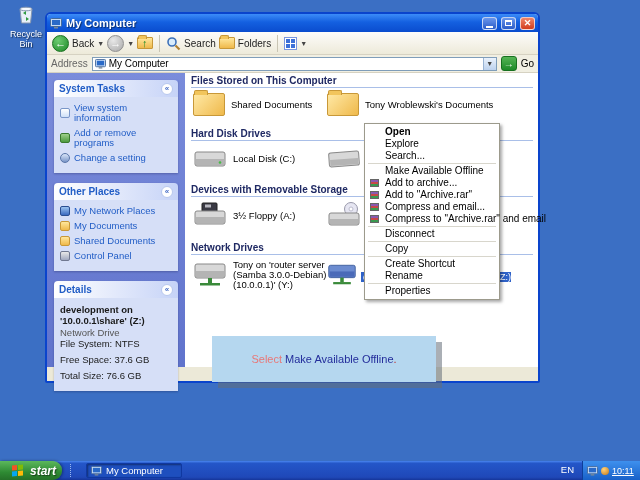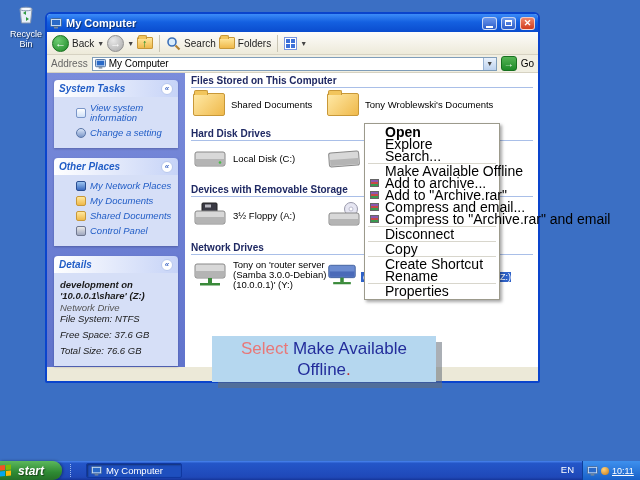--- a/index.html
+++ b/index.html
@@ -55,31 +55,31 @@
                 display:flex; align-items:center; gap:3px; padding-left:2px; }
   .addr-drop { width:13px; height:12px; margin-left:auto; background:linear-gradient(180deg,#EAF2FC,#BDD2EE);
                border-left:1px solid #9AB4D4; display:flex; align-items:center; justify-content:center; }
   .go-btn { width:16px; height:15px; border-radius:3px; background:linear-gradient(180deg,#55B455,#1E8A28);
             border:1px solid #17701F; color:#fff; font-size:10px; font-weight:bold;
             display:flex; align-items:center; justify-content:center; }
 
   .content { display:flex; height:294px; }
 
   
-  .sidebar { width:138px; background:linear-gradient(180deg,#7A8CDB,#6073CC); padding:7px 7px 0 7px;font-style:italic; }
+  .sidebar { width:138px; background:linear-gradient(180deg,#7A8CDB,#6073CC); padding:7px 7px 0 7px; }
   .panel { margin-bottom:10px; box-shadow:0 1px 2px rgba(0,0,40,.25); }
   .panel-h { height:17px; border-radius:4px 4px 0 0; padding:0 5px;
              background:linear-gradient(90deg,#FFFFFF,#C6D3F7);
              display:flex; align-items:center; justify-content:space-between; }
   .panel-h .pt { color:#215DC6; font-weight:bold; font-size:10px; }
   .chev { width:12px; height:12px; border-radius:50%; background:#fff; border:1px solid #B8C8EE;
           color:#4A70C8; font-size:8px; font-weight:bold; display:flex; align-items:center;
           justify-content:center; line-height:10px; }
   .panel-b { background:#D6DFF7; padding:6px 5px 5px 6px; }
-  .p-item { display:flex; align-items:center; gap:4px; margin-bottom:5px;margin-left:16px; }
+  .p-item { display:flex; align-items:center; gap:4px; margin-bottom:5px; }
   .p-item .lbl { color:#215DC6; font-size:9.5px; line-height:10px; }
   .tiny-ic { width:10px; height:10px; border-radius:2px; flex:none; }
   .ic-doc { background:linear-gradient(180deg,#FFF,#CFE0F8); border:1px solid #7A96C8; }
   .ic-pkg { background:linear-gradient(180deg,#9ED08A,#4E9A3E); border:1px solid #3A7A2E; }
   .ic-gear { background:linear-gradient(180deg,#D8E4F8,#7A96C8); border:1px solid #5A76A8; border-radius:50%; }
   .ic-net { background:linear-gradient(180deg,#9CC4F0,#3A6AC0); border:1px solid #2A4E90; }
   .ic-fold { background:linear-gradient(180deg,#FFE79C,#EFB94B); border:1px solid #C89838; }
   .ic-cpl { background:linear-gradient(180deg,#E8E8E8,#A0A8C0); border:1px solid #707890; }
   .details-b { font-size:9.5px; color:#1A1A1A; line-height:11px; }
   .details-b .dname { font-weight:bold; margin-bottom:1px; }
@@ -101,42 +101,42 @@
               padding-left:2px; white-space:nowrap; overflow:hidden; }
   .big-folder { position:relative; width:32px; height:23px; border-radius:2px; flex:none;
                 background:linear-gradient(135deg,#FFE9A6,#EFB94B); border:1px solid #C89838; }
   .big-folder::before { content:""; position:absolute; top:-4px; left:0; width:12px; height:4px;
                 background:#F2C55C; border:1px solid #C89838; border-bottom:none; border-radius:2px 2px 0 0; }
   .drv { flex:none; }
 
   
   .cmenu { position:absolute; left:317px; top:109px; width:136px; background:#fff;
            border:1px solid #9C9A8C; box-shadow:2px 2px 3px rgba(0,0,0,.35); padding:2px 1px;
-           z-index:50; font-size:14px; color:#000; }
+           z-index:50; font-size:10px; color:#000; }
   .cm-item { height:12px; line-height:12px; padding-left:19px; position:relative; white-space:nowrap; }
   .cm-bold { font-weight:bold; }
   .cm-sep { height:1px; background:#D8D6CC; margin:1px 2px; }
   .rar-ic { position:absolute; left:4px; top:2px; width:9px; height:8px; border:1px solid #666;
             background:linear-gradient(180deg,#8A5AB0 0 33%,#C84848 33% 66%,#3A9A50 66% 100%); }
 
   
   .overlay { position:absolute; left:212px; top:336px; width:224px; height:46px; z-index:100;
              background:#B5D7EF; box-shadow:6px 6px 0 rgba(100,110,120,.55);
              display:flex; align-items:center; justify-content:center; text-align:center;
-             font-size:17px; line-height:21px; padding:0 6px; }
+             font-size:11px; line-height:21px; padding:0 6px; }
   .ov-select { color:#E87878; }
   .ov-rest { color:#232D9B; }
   .ov-dot { color:#C03030; }
 
   
   .taskbar { position:absolute; left:0; bottom:0; width:640px; height:19px; z-index:200;
              background:linear-gradient(180deg,#4A86F0 0%,#2456C8 12%,#1F48B8 85%,#15359A 100%); }
   .start { position:absolute; left:0; top:0; height:19px; width:62px; border-radius:0 9px 9px 0;
            background:linear-gradient(180deg,#5CB85C 0%,#2E8A33 60%,#257028 100%);
-           display:flex; align-items:center; gap:7px; padding-left:0;
+           display:flex; align-items:center; gap:7px; padding-left:12px;
            color:#fff; font-weight:bold; font-style:italic; font-size:12px;
            text-shadow:1px 1px 1px rgba(0,0,0,.5); box-shadow:1px 0 3px rgba(0,0,0,.4); }
   .flag { width:11px; height:11px; display:grid; grid-template-columns:1fr 1fr; gap:1px; transform:skewY(-5deg); }
   .flag i:nth-child(1){background:#F35325;} .flag i:nth-child(2){background:#81BC06;}
   .flag i:nth-child(3){background:#05A6F0;} .flag i:nth-child(4){background:#FFBA08;}
   .task-btn { position:absolute; left:86px; top:2px; height:15px; width:96px; border-radius:2px;
               background:#1E4FBE; border:1px solid #1038A0; box-shadow:inset 1px 1px 2px rgba(0,0,0,.4);
               display:flex; align-items:center; gap:4px; padding-left:4px; color:#fff; font-size:9.5px; }
   .ql-sep { position:absolute; left:70px; top:3px; width:3px; height:13px;
             border-left:1px dotted #9AB8F0; }
@@ -234,20 +234,24 @@
         <div class="panel-h">
           <span class="pt">System Tasks</span>
           <span class="chev">«</span>
         </div>
         <div class="panel-b">
           <div class="p-item">
             <span class="tiny-ic ic-doc"></span>
             <span class="lbl">View system information</span>
           </div>
           <div class="p-item">
+            <span class="tiny-ic ic-pkg"></span>
+            <span class="lbl">Add or remove programs</span>
+          </div>
+          <div class="p-item">
             <span class="tiny-ic ic-gear"></span>
             <span class="lbl">Change a setting</span>
           </div>
         </div>
       </div>
 
       <div class="panel">
         <div class="panel-h">
           <span class="pt">Other Places</span>
           <span class="chev">«</span>

